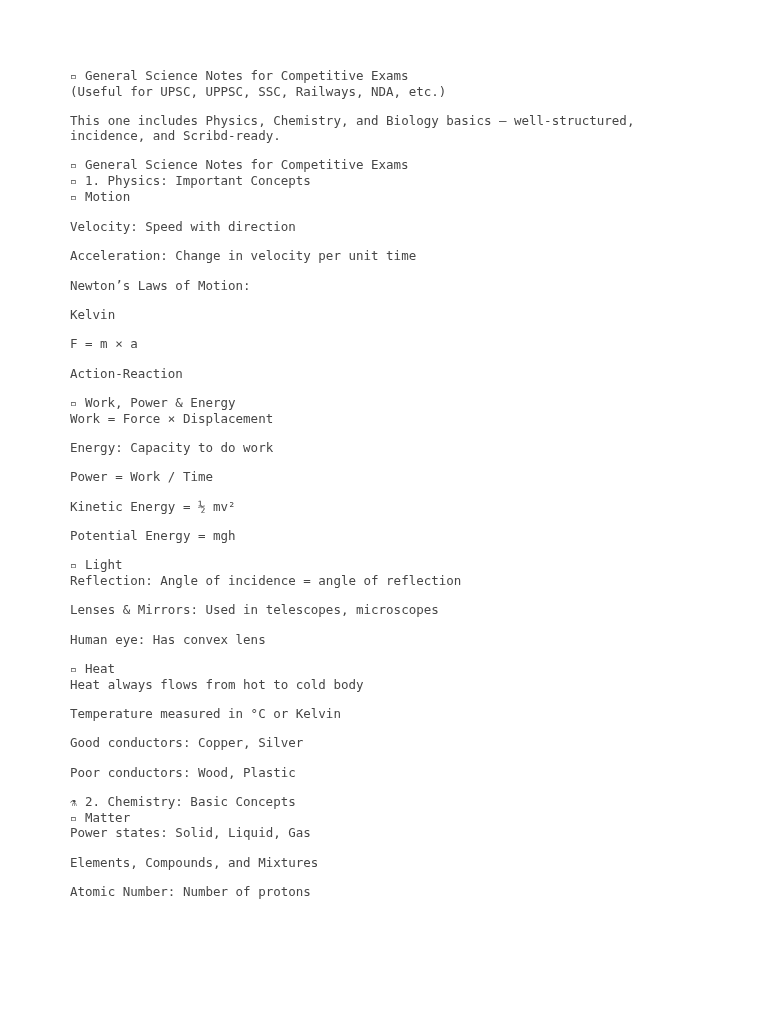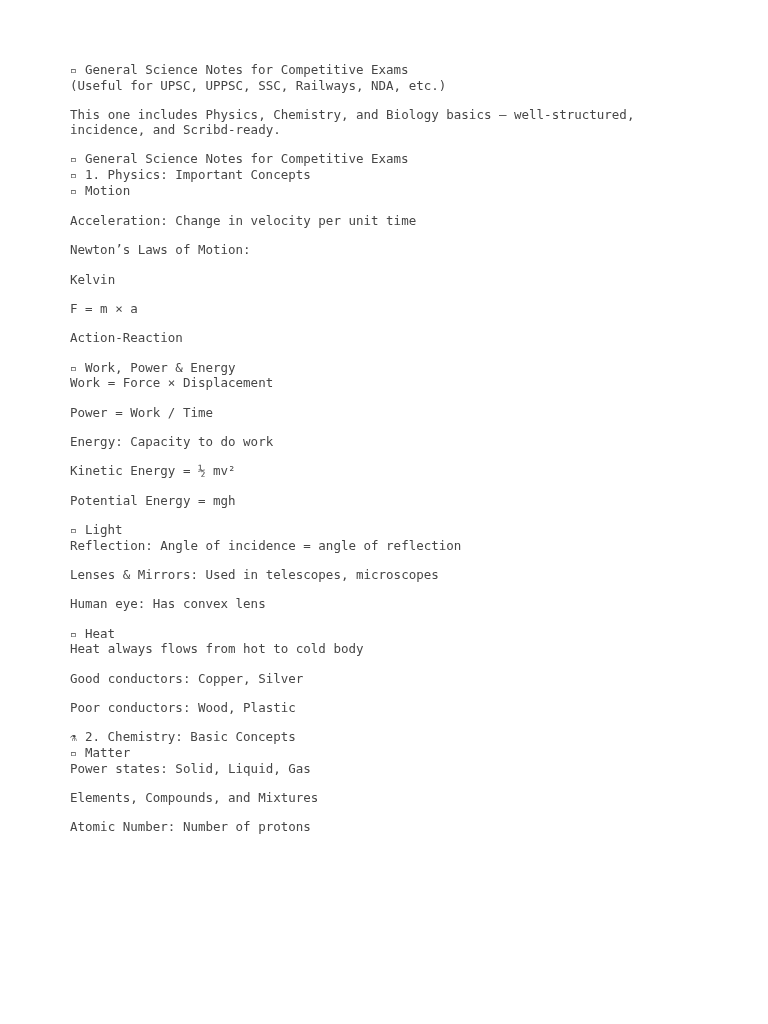--- a/index.html
+++ b/index.html
@@ -4,21 +4,21 @@
 <style>
   html, body { margin: 0; padding: 0; }
   body {
     width: 768px; height: 1024px;
     background: #ffffff;
     overflow: hidden;
     font-family: "DejaVu Sans Mono", "Liberation Mono", monospace;
   }
   .page {
     position: absolute;
-    left: 70px; top: 63px;
+    left: 70px; top: 69px;
     width: 650px;
   }
   .block { margin: 0 0 14.5px 0; }
   .line {
     font-size: 12.5px;
     line-height: 14.8px;
     color: #464646;
     white-space: pre;
     letter-spacing: 0;
   }
@@ -44,20 +44,23 @@
     <div class="line">This one includes Physics, Chemistry, and Biology basics — well-structured,</div>
     <div class="line">incidence, and Scribd-ready.</div>
   </div>
 
   <div class="block">
     <div class="line"><span class="glyph">▫</span><span>General Science Notes for Competitive Exams</span></div>
     <div class="line"><span class="glyph">▫</span><span>1. Physics: Important Concepts</span></div>
     <div class="line"><span class="glyph">▫</span><span>Motion</span></div>
   </div>
 
+  <div class="block">
+    <div class="line">Velocity: Speed with direction</div>
+  </div>
 
   <div class="block">
     <div class="line">Acceleration: Change in velocity per unit time</div>
   </div>
 
   <div class="block">
     <div class="line">Newton’s Laws of Motion:</div>
   </div>
 
   <div class="block">
@@ -71,25 +74,25 @@
   <div class="block">
     <div class="line">Action-Reaction</div>
   </div>
 
   <div class="block">
     <div class="line"><span class="glyph">▫</span><span>Work, Power &amp; Energy</span></div>
     <div class="line">Work = Force × Displacement</div>
   </div>
 
   <div class="block">
-    <div class="line">Power = Work / Time</div>
+    <div class="line">Energy: Capacity to do work</div>
   </div>
 
   <div class="block">
-    <div class="line">Energy: Capacity to do work</div>
+    <div class="line">Power = Work / Time</div>
   </div>
 
   <div class="block">
     <div class="line">Kinetic Energy = ½ mv²</div>
   </div>
 
   <div class="block">
     <div class="line">Potential Energy = mgh</div>
   </div>
 
@@ -105,20 +108,23 @@
 
   <div class="block">
     <div class="line">Human eye: Has convex lens</div>
   </div>
 
   <div class="block">
     <div class="line"><span class="glyph">▫</span><span>Heat</span></div>
     <div class="line">Heat always flows from hot to cold body</div>
   </div>
 
+  <div class="block">
+    <div class="line">Temperature measured in °C or Kelvin</div>
+  </div>
 
   <div class="block">
     <div class="line">Good conductors: Copper, Silver</div>
   </div>
 
   <div class="block">
     <div class="line">Poor conductors: Wood, Plastic</div>
   </div>
 
   <div class="block">

